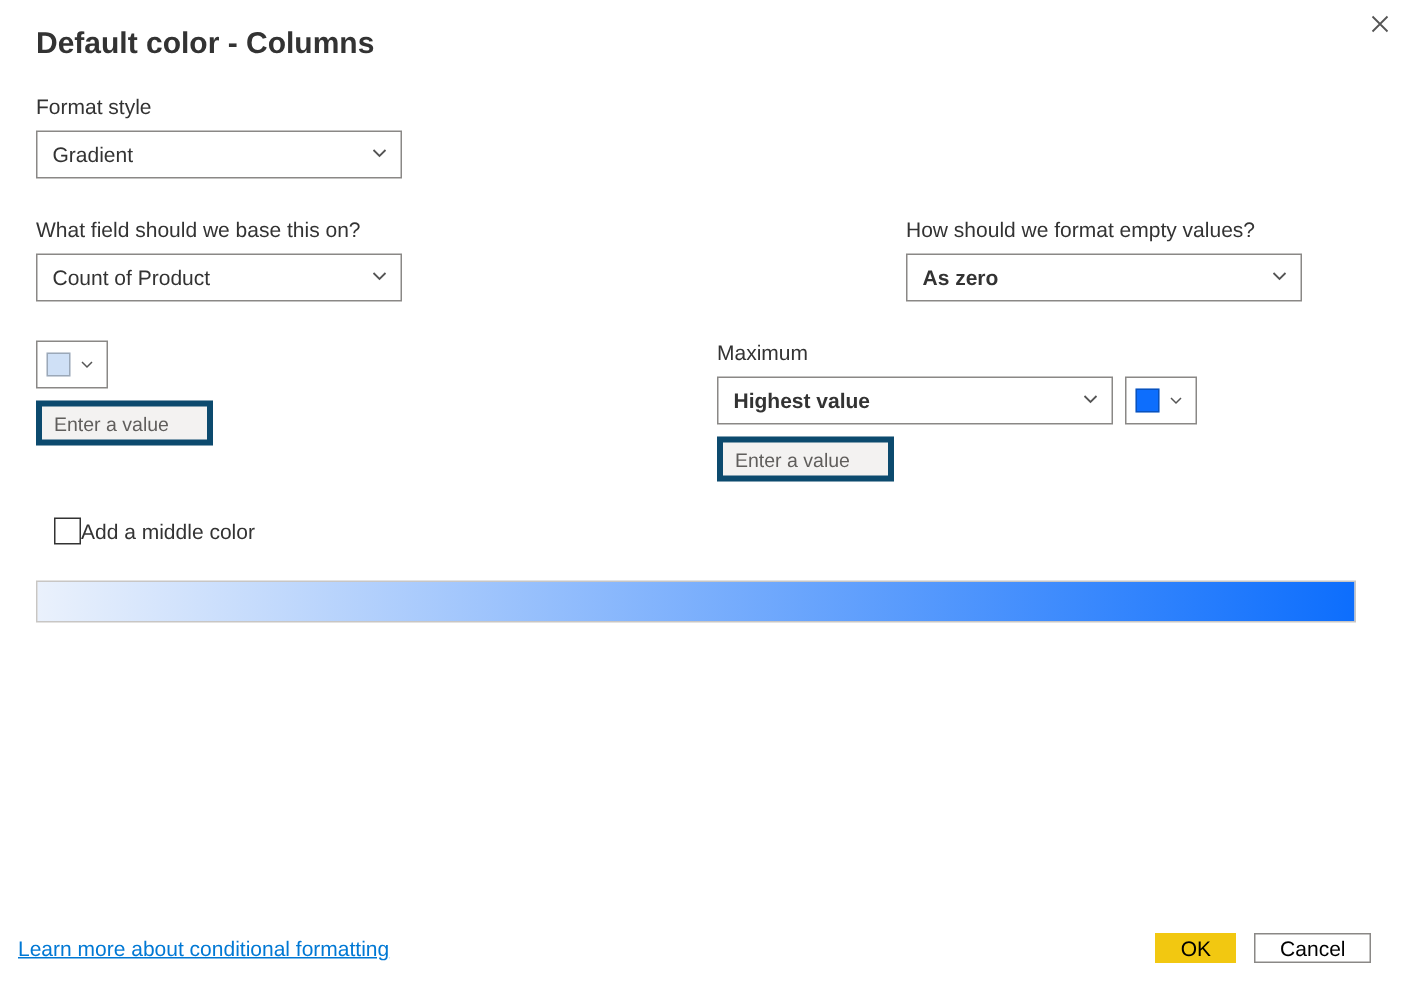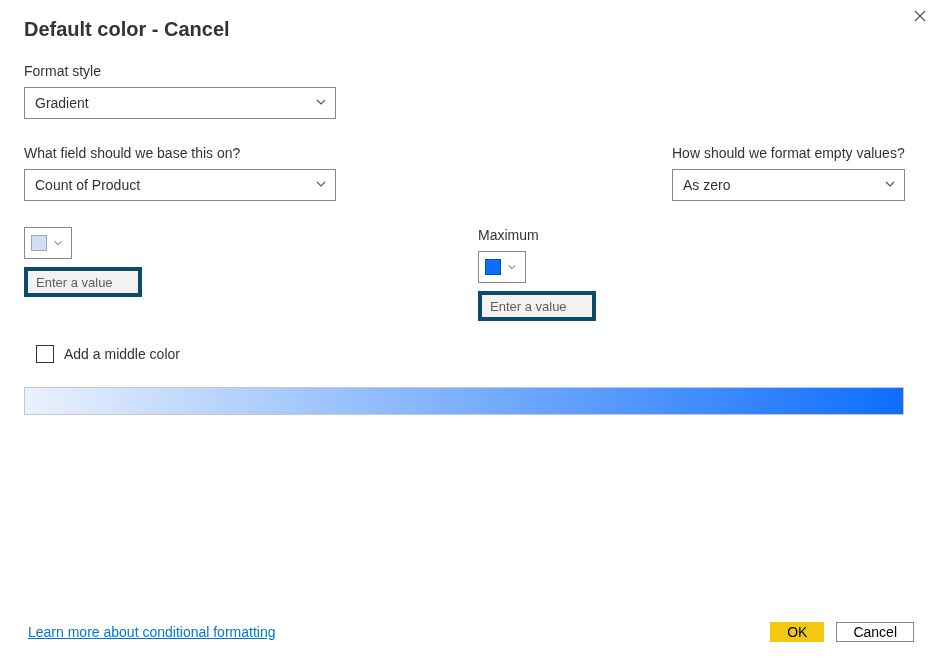--- a/index.html
+++ b/index.html
@@ -39,22 +39,22 @@
       align-items: center;
       justify-content: space-between;
       border: 1px solid #8a8886;
       background: #fff;
       height: 32px;
       padding: 0 8px 0 10px;
       cursor: pointer;
       font-size: 14px;
       color: #333;
     }
-    .select-wide { width: 312px; }
-    .select-med { width: 233px; }
+    .select-wide { width: 244px; }
+    .select-med { width: 264px; font-weight: bold; }
     .chevron { color: #555; }
     .row-top { margin-bottom: 26px; }
     .two-col {
       display: flex;
       gap: 336px;
       margin-bottom: 26px;
       align-items: center;
     }
     .col { }
     .minmax-row {
@@ -90,41 +90,40 @@
       background: #f3f2f1;
       padding: 0 8px;
       font-size: 13px;
       color: #605e5c;
       outline: none;
     }
     .value-input::placeholder { color: #605e5c; }
     .checkbox-row {
       display: flex;
       align-items: center;
-      gap: 10px;
       margin-top: 24px;
       margin-bottom: 24px;
       padding-left: 12px;
     }
     .checkbox {
       width: 18px;
       height: 18px;
       border: 1px solid #333;
       background: #fff;
       cursor: pointer;
     }
     .gradient-preview {
       height: 28px;
       border: 1px solid #c8c6c4;
       width: 880px;
     }
     .footer {
       position: absolute;
       bottom: 16px;
-      left: 28px;
+      left: 12px;
       right: 24px;
       display: flex;
       align-items: center;
       justify-content: space-between;
     }
     .link {
       color: #0078d4;
       text-decoration: underline;
       font-size: 14px;
       cursor: pointer;
@@ -151,21 +150,21 @@
   </style>
 </head>
 <body>
 
 <div class="close-btn">
   <svg width="12" height="12" viewBox="0 0 12 12">
       <path d="M1 1 L11 11 M11 1 L1 11" stroke="#555" stroke-width="1.2" fill="none"></path>
     </svg>
 </div>
 
-<h1 class="title">Default color - Cancel</h1>
+<h1 class="title">Default color - Columns</h1>
 
 <div class="row-top">
   <label class="field-label">Format style</label>
   <div class="select select-wide">
     <span>Gradient</span>
     <span class="chevron">
       <svg width="12" height="12" viewBox="0 0 12 12">
           <path d="M2 4 L6 8 L10 4" stroke="#555" stroke-width="1.2" fill="none"></path>
         </svg>
     </span>
@@ -208,20 +207,28 @@
             </svg>
         </span>
       </div>
     </div>
     <input class="value-input" type="text" disabled="" placeholder="Enter a value" style="">
   </div>
 
   <div class="minmax-block">
     <label class="field-label">Maximum</label>
     <div class="minmax-controls">
+      <div class="select select-med">
+        <span>Highest value</span>
+        <span class="chevron">
+          <svg width="12" height="12" viewBox="0 0 12 12">
+              <path d="M2 4 L6 8 L10 4" stroke="#555" stroke-width="1.2" fill="none"></path>
+            </svg>
+        </span>
+      </div>
       <div class="color-picker">
         <div class="swatch" style="background:#0d6efd"></div>
         <span class="chevron">
           <svg width="10" height="10" viewBox="0 0 12 12">
               <path d="M2 4 L6 8 L10 4" stroke="#555" stroke-width="1.2" fill="none"></path>
             </svg>
         </span>
       </div>
     </div>
     <input class="value-input" type="text" disabled="" placeholder="Enter a value" style="">

